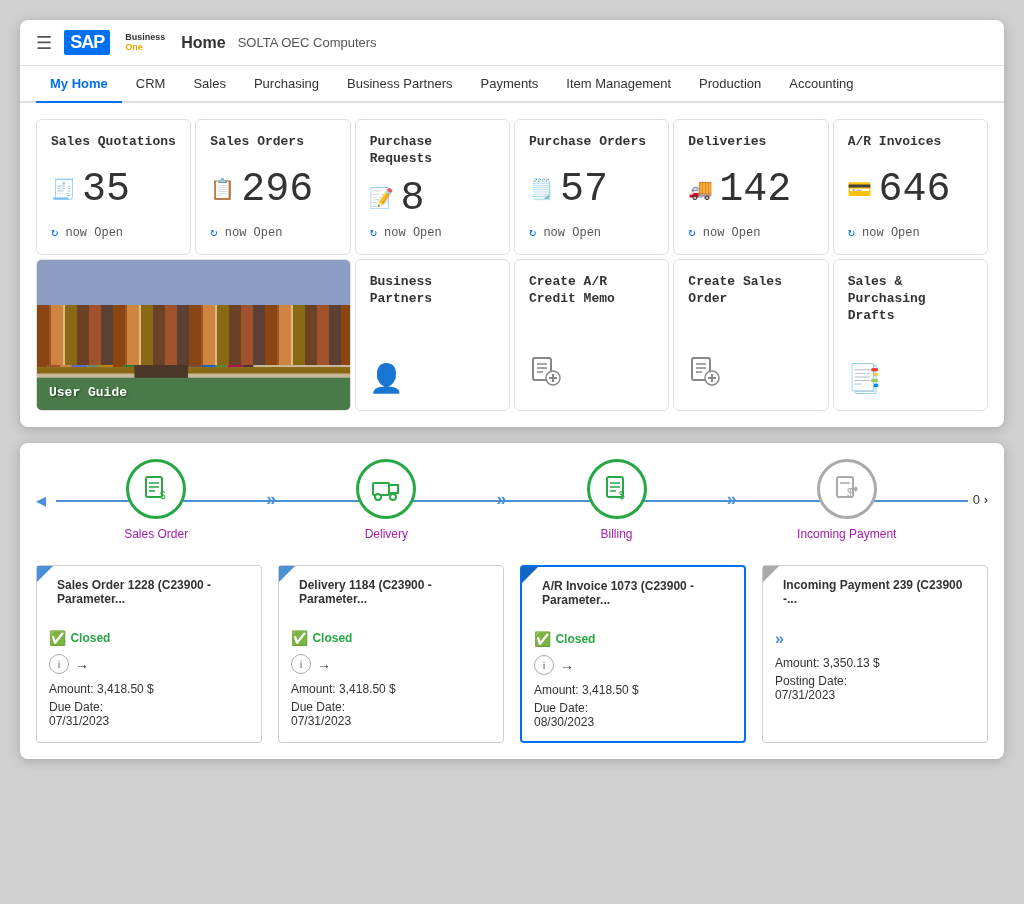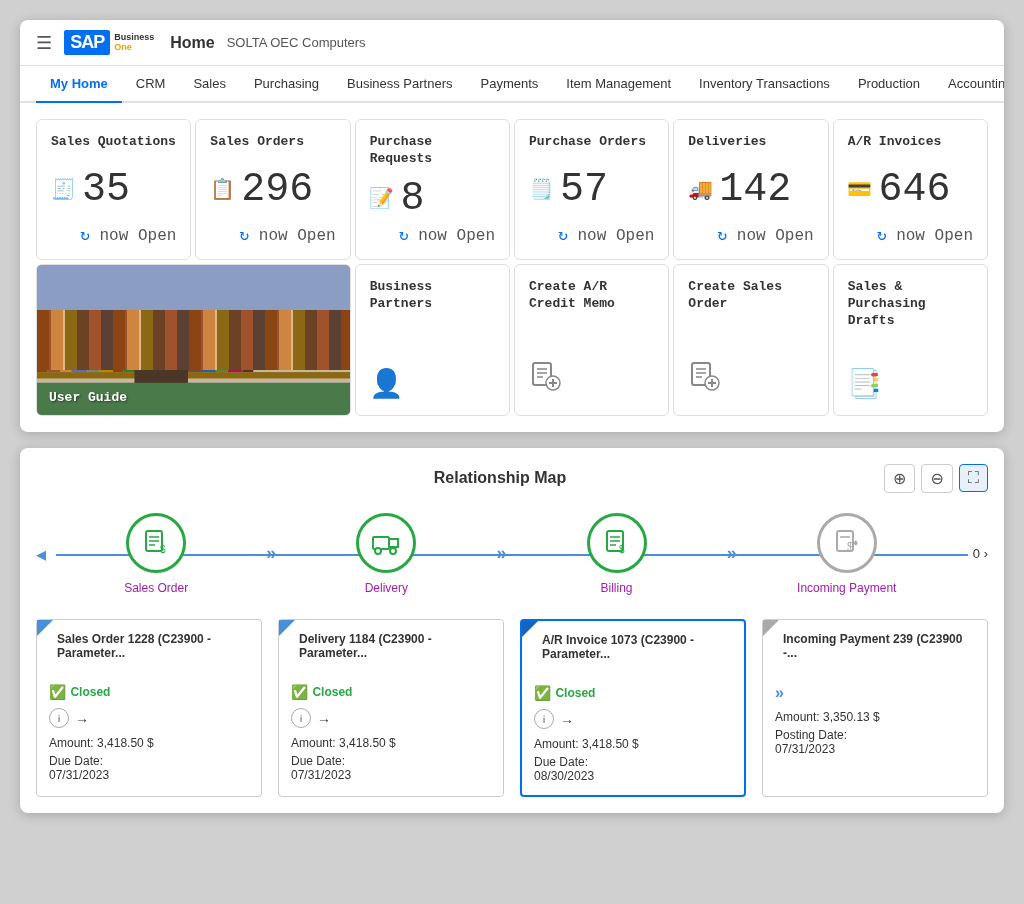--- a/index.html
+++ b/index.html
@@ -23,21 +23,21 @@
       display: flex;
       align-items: center;
       padding: 10px 16px;
       border-bottom: 1px solid #e0e0e0;
       gap: 12px;
     }
     .hamburger { font-size: 18px; color: #555; cursor: pointer; }
     .sap-logo {
       display: flex;
       align-items: center;
-      gap: 1px;
+      gap: 12px;
     }
     .sap-blue {
       background: #0070f2;
       color: white;
       font-weight: 900;
       font-size: 18px;
       padding: 2px 6px;
       border-radius: 2px;
       letter-spacing: -1px;
     }
@@ -111,24 +111,23 @@
     }
     .card-count-row {
       display: flex;
       align-items: center;
       gap: 6px;
       margin-top: 8px;
     }
     .card-icon { font-size: 20px; color: #666; }
     .card-count { font-size: 40px; font-weight: 300; color: #333; }
     .card-footer {
-      font-size: 16px;
+      font-size: 12px;
       color: #555;
       margin-top: 4px;
-      text-align: right;
     }
     .card-footer .refresh { color: #0070f2; }
     .card-action-icon {
       font-size: 28px;
       color: #888;
       margin-top: 8px;
     }
     .card-image {
       grid-column: 1 / 3;
       grid-row: 2 / 3;
@@ -376,21 +375,20 @@
   </div>
 
   <div class="nav-bar">
     <div class="nav-item active">My Home</div>
     <div class="nav-item">CRM</div>
     <div class="nav-item">Sales</div>
     <div class="nav-item">Purchasing</div>
     <div class="nav-item">Business Partners</div>
     <div class="nav-item">Payments</div>
     <div class="nav-item">Item Management</div>
-    <div class="nav-item">Inventory Transactions</div>
     <div class="nav-item">Production</div>
     <div class="nav-item">Accounting</div>
   </div>
 
   <div class="cards-section">
     <div class="cards-grid">
 
       <div class="card">
         <div class="card-title">Sales Quotations</div>
         <div class="card-count-row">
@@ -547,29 +545,20 @@
         <div class="card-title">Sales &amp; Purchasing Drafts</div>
         <div class="card-action-icon">📑</div>
       </div>
 
     </div>
   </div>
 </div>
 
 <div class="window rel-map-panel">
 
-  <div class="rel-map-header">
-    <div style="width:80px"></div>
-    <div class="rel-map-title">Relationship Map</div>
-    <div class="rel-map-controls">
-      <button class="map-btn">⊕</button>
-      <button class="map-btn">⊖</button>
-      <button class="map-btn active">⛶</button>
-    </div>
-  </div>
 
   <div class="timeline">
     <div class="timeline-start">◂</div>
     <div class="timeline-line"></div>
 
     <div class="timeline-node">
       <div class="node-circle">
         <svg width="28" height="28" viewBox="0 0 28 28" fill="none">
           <rect x="4" y="2" width="16" height="20" rx="2" stroke="#28a745" stroke-width="2" fill="white"></rect>
           <line x1="7" y1="8" x2="17" y2="8" stroke="#28a745" stroke-width="1.5"></line>

